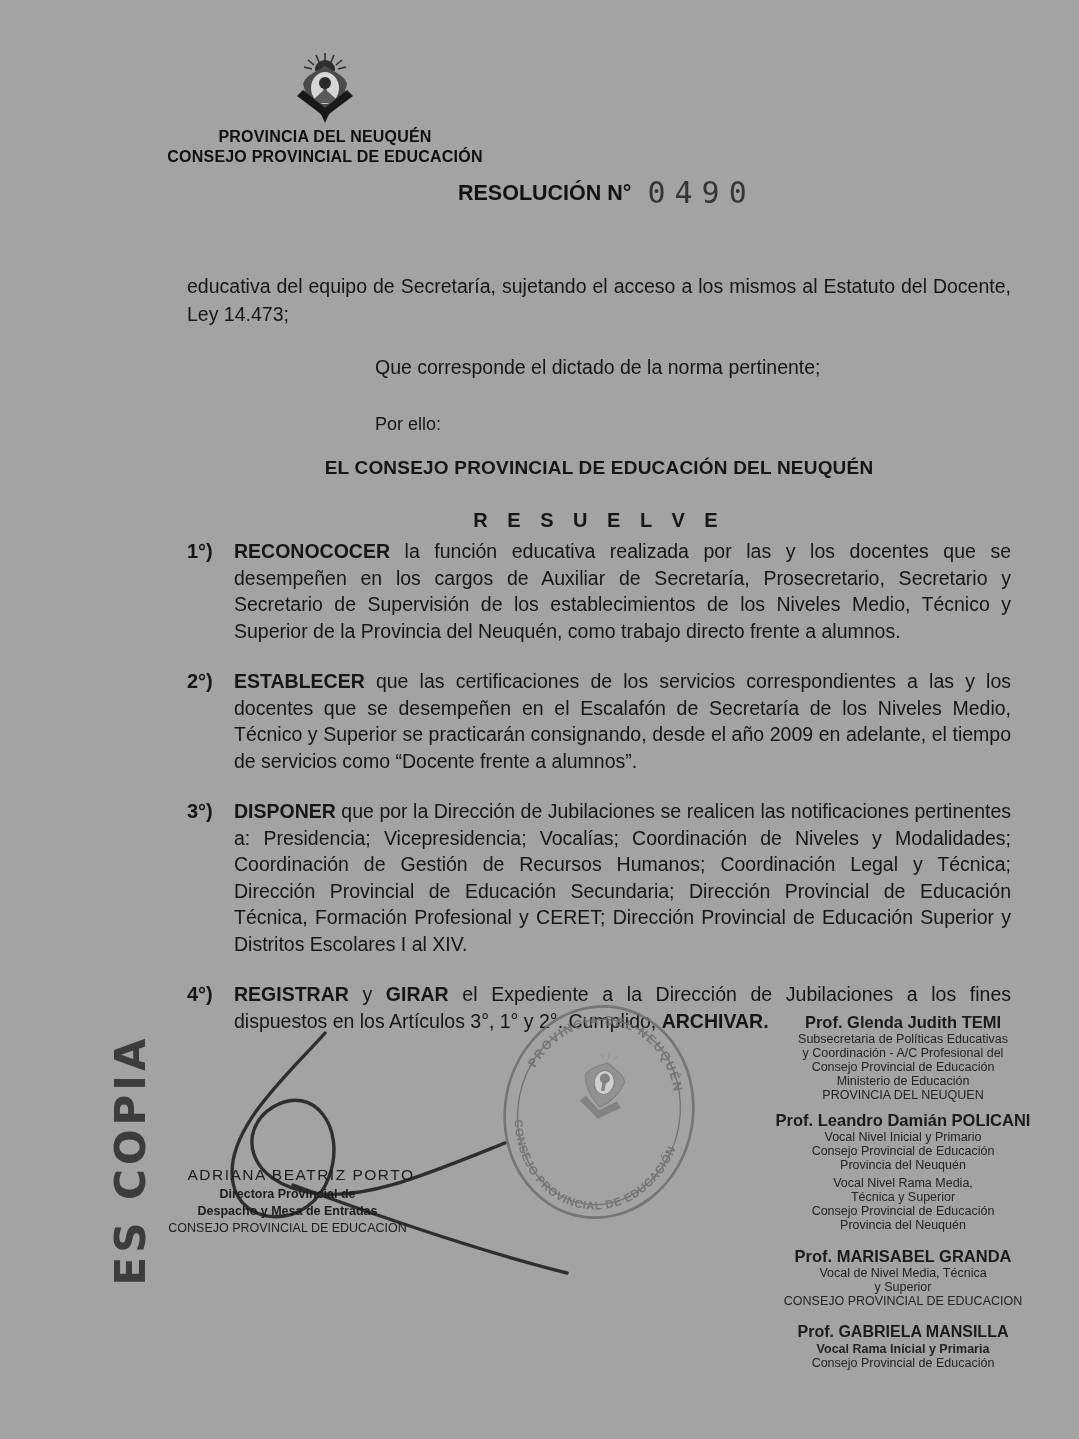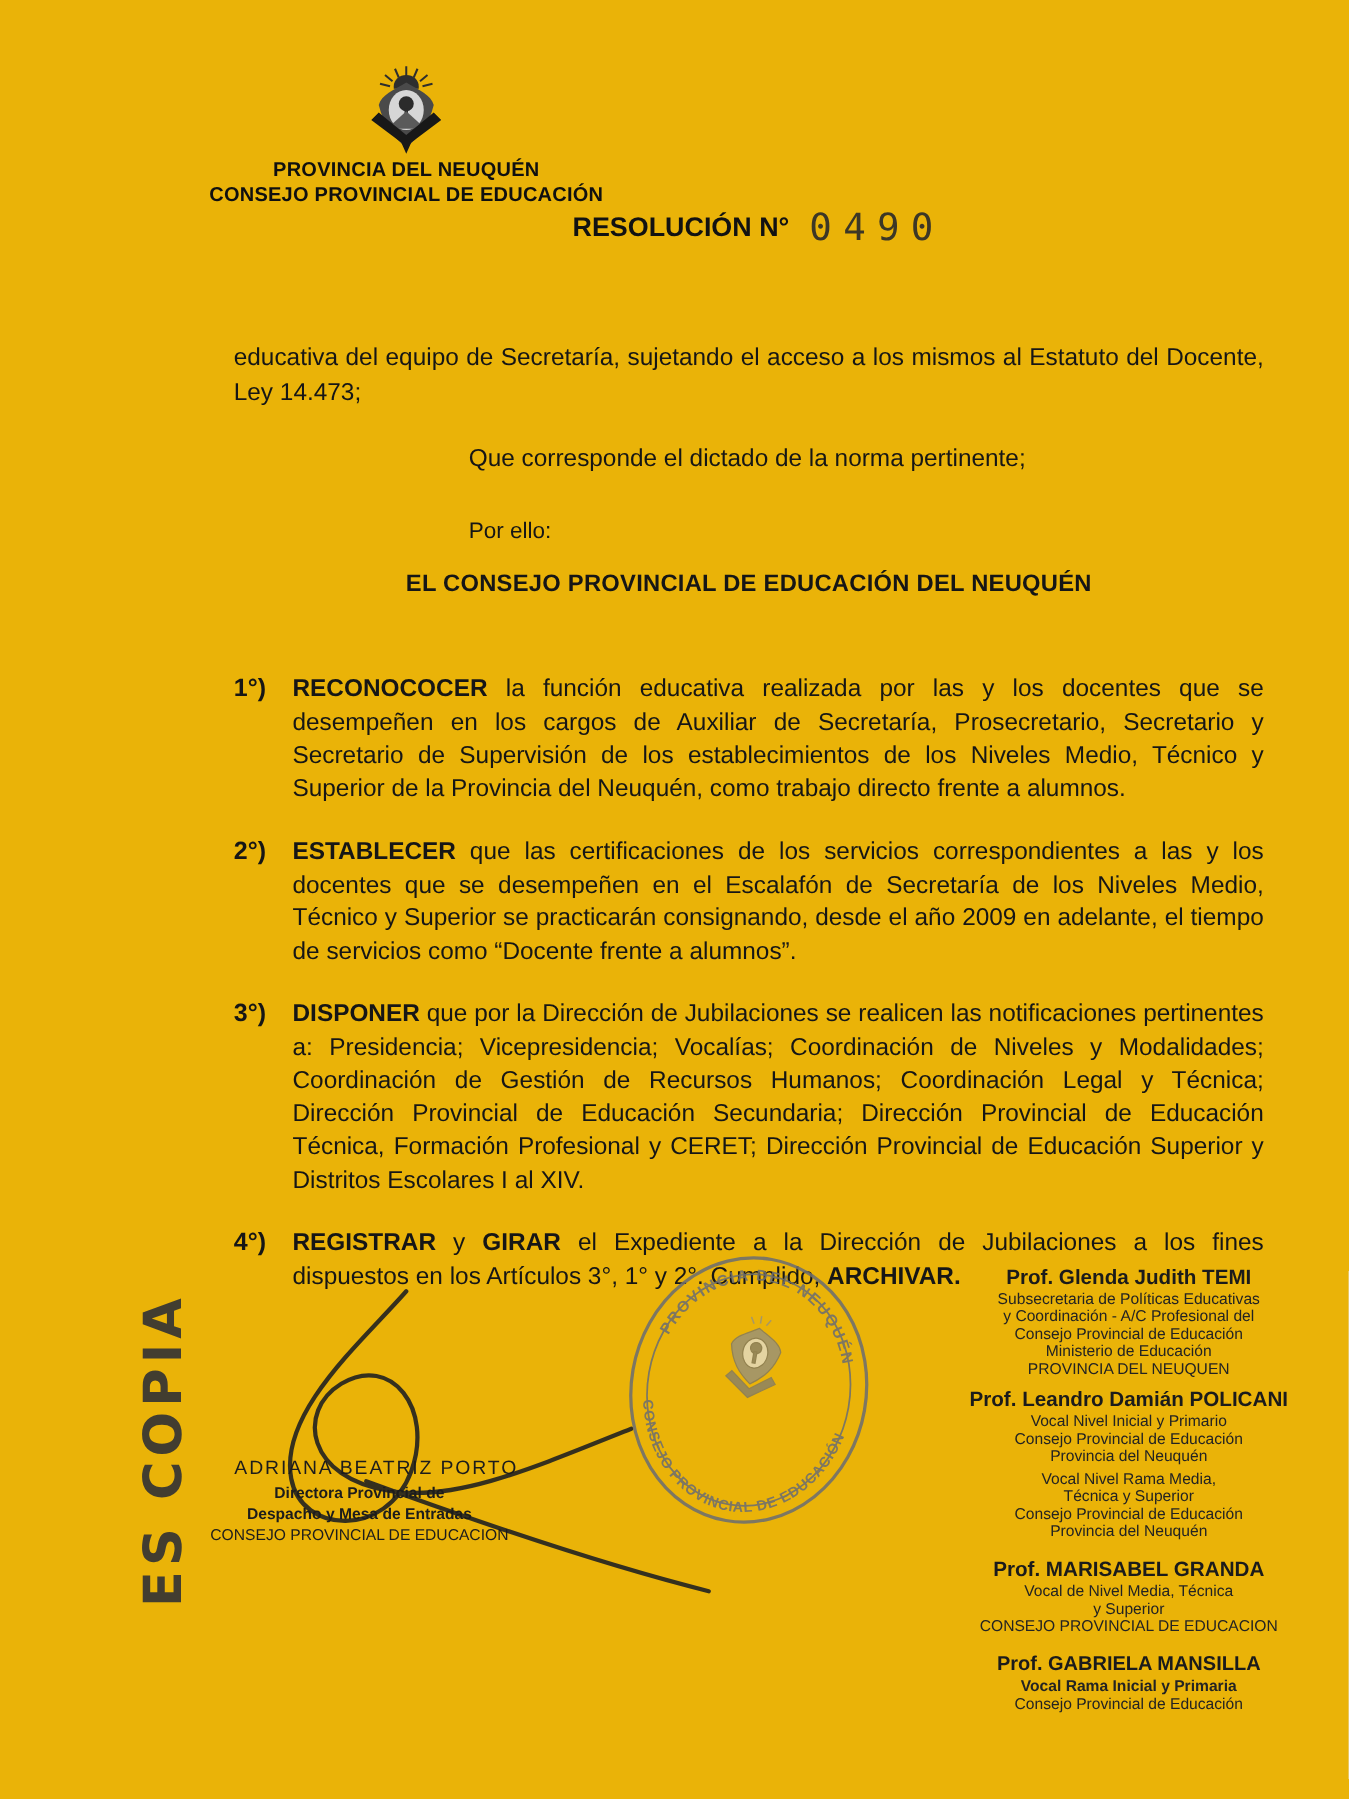--- a/index.html
+++ b/index.html
@@ -1,26 +1,26 @@
 <!DOCTYPE html>
 <html><head>
 <meta charset="utf-8">
 <style>
   html,body{margin:0;padding:0;background:#e8e8e8;}
   .page{
-    position:relative;width:1079px;height:1439px;background:#eab308;
+    position:relative;width:1079px;height:1439px;background:#a3a3a3;
     font-family:"Liberation Sans",sans-serif;color:#161616;overflow:hidden;
     margin:0 auto;
   }
   
   .header{position:absolute;left:148px;top:52px;width:354px;text-align:center;}
   .emblem{display:block;margin:0 auto 3px auto;}
   .header-line{font-weight:bold;font-size:16px;line-height:20px;letter-spacing:.2px;color:#101010;}
   
-  .ref{position:absolute;left:458px;top:162px;white-space:nowrap;}
+  .ref{position:absolute;left:458px;top:172px;white-space:nowrap;}
   .ref-line1{display:flex;align-items:baseline;}
   .res-label{font-weight:bold;font-size:21.5px;color:#121212;}
   .res-number{
     font-family:"DejaVu Sans Mono",monospace;font-size:30px;letter-spacing:9px;
     margin-left:16px;position:relative;top:3px;color:#2a2a2a;opacity:.9;
   }
   .expediente{font-weight:bold;font-size:21px;margin-top:2px;letter-spacing:.1px;color:#121212;}
   
   .p-intro{position:absolute;left:187px;top:252px;width:824px;font-size:19.5px;line-height:28px;text-align:justify;}
   .p-que{position:absolute;left:375px;top:336px;font-size:19.5px;}
@@ -91,20 +91,21 @@
     <div class="ref-line1">
       <span class="res-label">RESOLUCIÓN N°</span>
       <span class="res-number">0490</span>
     </div>
   </div>
 
   <p class="p-intro">educativa del equipo de Secretaría, sujetando el acceso a los mismos al Estatuto del Docente, Ley 14.473;</p>
   <p class="p-que">Que corresponde el dictado de la norma pertinente;</p>
   <p class="p-porello">Por ello:</p>
   <p class="p-council">EL CONSEJO PROVINCIAL DE EDUCACIÓN DEL NEUQUÉN</p>
+  <p class="p-resuelve">R E S U E L V E</p>
 
   <div class="articles">
       <div class="article">
         <div class="article-num">1°)</div>
         <div class="article-text"><b>RECONOCOCER</b><span> la función educativa realizada por las y los docentes que se desempeñen en los cargos de Auxiliar de Secretaría, Prosecretario, Secretario y Secretario de Supervisión de los establecimientos de los Niveles Medio, Técnico y Superior de la Provincia del Neuquén, como trabajo directo frente a alumnos.</span></div>
       </div>
       <div class="article">
         <div class="article-num">2°)</div>
         <div class="article-text"><b>ESTABLECER</b><span> que las certificaciones de los servicios correspondientes a las y los docentes que se desempeñen en el Escalafón de Secretaría de los Niveles Medio, Técnico y Superior se practicarán consignando, desde el año 2009 en adelante, el tiempo de servicios como “Docente frente a alumnos”.</span></div>
       </div>

